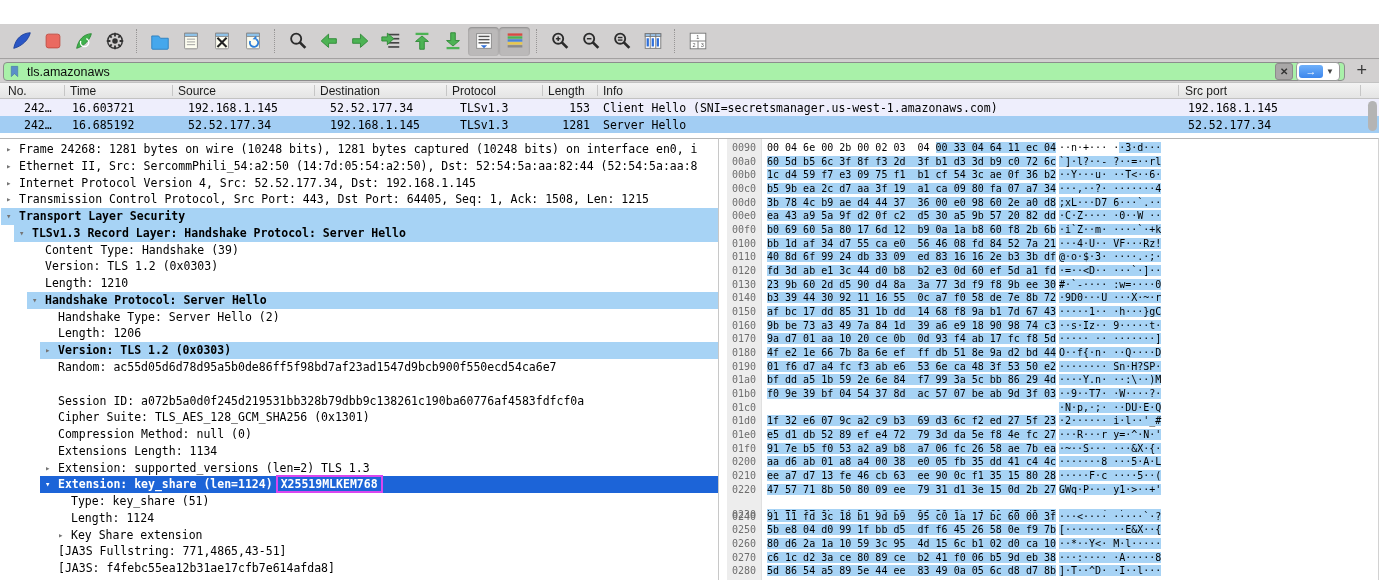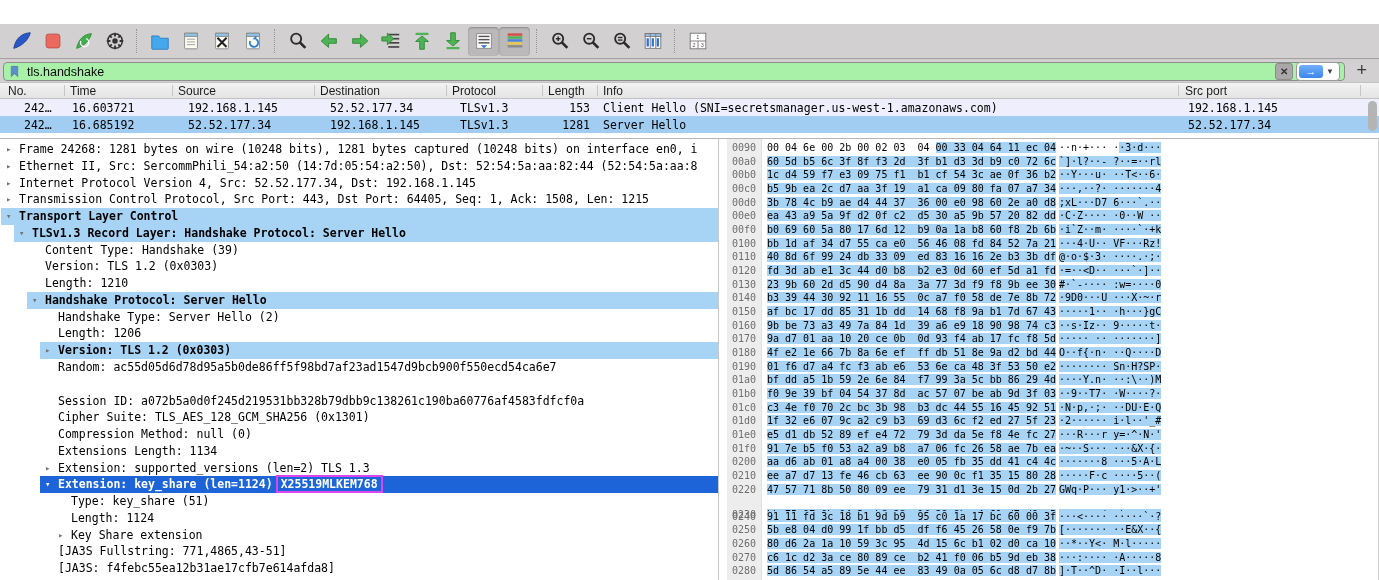--- a/index.html
+++ b/index.html
@@ -263,21 +263,21 @@
       </button>
     </div>
 
   <div class="filterbar">
     <div class="fwrap">
       <span class="fbook">
         <svg viewBox="0 0 24 24" width="13" height="13">
             <path d="M6 2.5 h12 v19 l-6 -5.5 -6 5.5 Z" fill="#5b8fc9" stroke="#41709f"></path>
           </svg>
       </span>
-      <span class="ftext">tls.handshake</span>
+      <span class="ftext">tls.amazonaws</span>
       <span class="fclear">✕</span>
       <span class="fdrop">
         <span class="fapply">→</span>
         <span class="fcaret">▼</span>
       </span>
     </div>
     <span class="fplus">+</span>
   </div>
 
   <div class="plist">
@@ -337,21 +337,21 @@
         <span class="caret" style="left: 6px;">▸</span>
         <span class="ttext" style="left: 19px;">Internet Protocol Version 4, Src: 52.52.177.34, Dst: 192.168.1.145</span>
       </div>
       <div class="trow" style="top: 52.31px;">
         <span class="caret" style="left: 6px;">▸</span>
         <span class="ttext" style="left: 19px;">Transmission Control Protocol, Src Port: 443, Dst Port: 64405, Seq: 1, Ack: 1508, Len: 1215</span>
       </div>
       <div class="trow hlf" style="top: 69.08px;">
         <span class="band" style="left: 1px;"></span>
         <span class="caret" style="left: 6px;">▾</span>
-        <span class="ttext" style="left: 19px;">Transport Layer Control</span>
+        <span class="ttext" style="left: 19px;">Transport Layer Security</span>
       </div>
       <div class="trow hlf" style="top: 85.85px;">
         <span class="band" style="left: 14px;"></span>
         <span class="caret" style="left: 19px;">▾</span>
         <span class="ttext" style="left: 32px;">TLSv1.3 Record Layer: Handshake Protocol: Server Hello</span>
       </div>
       <div class="trow" style="top: 102.62px;">
         <span class="ttext" style="left: 45px;">Content Type: Handshake (39)</span>
       </div>
       <div class="trow" style="top: 119.39px;">
@@ -434,21 +434,21 @@
         <div class="hrow" style="top: 124.94px;"><span class="hoff">0120</span><span class="hbytes"><i class="hl">fd 3d ab e1 3c 44 d0 b8  b2 e3 0d 60 ef 5d a1 fd</i></span><span class="hascii"><i class="hl">·=··&lt;D·· ···`·]··</i></span></div>
         <div class="hrow" style="top: 138.6px;"><span class="hoff">0130</span><span class="hbytes"><i class="hl">23 9b 60 2d d5 90 d4 8a  3a 77 3d f9 f8 9b ee 30</i></span><span class="hascii"><i class="hl">#·`-···· :w=····0</i></span></div>
         <div class="hrow" style="top: 152.26px;"><span class="hoff">0140</span><span class="hbytes"><i class="hl">b3 39 44 30 92 11 16 55  0c a7 f0 58 de 7e 8b 72</i></span><span class="hascii"><i class="hl">·9D0···U ···X·~·r</i></span></div>
         <div class="hrow" style="top: 165.92px;"><span class="hoff">0150</span><span class="hbytes"><i class="hl">af bc 17 dd 85 31 1b dd  14 68 f8 9a b1 7d 67 43</i></span><span class="hascii"><i class="hl">·····1·· ·h···}gC</i></span></div>
         <div class="hrow" style="top: 179.58px;"><span class="hoff">0160</span><span class="hbytes"><i class="hl">9b be 73 a3 49 7a 84 1d  39 a6 e9 18 90 98 74 c3</i></span><span class="hascii"><i class="hl">··s·Iz·· 9·····t·</i></span></div>
         <div class="hrow" style="top: 193.24px;"><span class="hoff">0170</span><span class="hbytes"><i class="hl">9a d7 01 aa 10 20 ce 0b  0d 93 f4 ab 17 fc f8 5d</i></span><span class="hascii"><i class="hl">····· ·· ·······]</i></span></div>
         <div class="hrow" style="top: 206.9px;"><span class="hoff">0180</span><span class="hbytes"><i class="hl">4f e2 1e 66 7b 8a 6e ef  ff db 51 8e 9a d2 bd 44</i></span><span class="hascii"><i class="hl">O··f{·n· ··Q····D</i></span></div>
         <div class="hrow" style="top: 220.56px;"><span class="hoff">0190</span><span class="hbytes"><i class="hl">01 f6 d7 a4 fc f3 ab e6  53 6e ca 48 3f 53 50 e2</i></span><span class="hascii"><i class="hl">········ Sn·H?SP·</i></span></div>
         <div class="hrow" style="top: 234.22px;"><span class="hoff">01a0</span><span class="hbytes"><i class="hl">bf dd a5 1b 59 2e 6e 84  f7 99 3a 5c bb 86 29 4d</i></span><span class="hascii"><i class="hl">····Y.n· ··:\··)M</i></span></div>
         <div class="hrow" style="top: 247.88px;"><span class="hoff">01b0</span><span class="hbytes"><i class="hl">f0 9e 39 bf 04 54 37 8d  ac 57 07 be ab 9d 3f 03</i></span><span class="hascii"><i class="hl">··9··T7· ·W····?·</i></span></div>
-        <div class="hrow" style="top: 261.54px;"><span class="hoff">01c0</span><span class="hbytes"><i class="hl">c3 4e f0 70 2c bc 3b 98  b3 dc 44 55 16 45 92 51</i></span><span class="hascii"><i class="hl">·N·p,·;· ··DU·E·Q</i></span></div>
+        <div class="hrow" style="top: 261.54px;"><span class="hoff">01c0</span><span class="hascii"><i class="hl">·N·p,·;· ··DU·E·Q</i></span></div>
         <div class="hrow" style="top: 275.2px;"><span class="hoff">01d0</span><span class="hbytes"><i class="hl">1f 32 e6 07 9c a2 c9 b3  69 d3 6c f2 ed 27 5f 23</i></span><span class="hascii"><i class="hl">·2······ i·l··'_#</i></span></div>
         <div class="hrow" style="top: 288.86px;"><span class="hoff">01e0</span><span class="hbytes"><i class="hl">e5 d1 db 52 89 ef e4 72  79 3d da 5e f8 4e fc 27</i></span><span class="hascii"><i class="hl">···R···r y=·^·N·'</i></span></div>
         <div class="hrow" style="top: 302.52px;"><span class="hoff">01f0</span><span class="hbytes"><i class="hl">91 7e b5 f0 53 a2 a9 b8  a7 06 fc 26 58 ae 7b ea</i></span><span class="hascii"><i class="hl">·~··S··· ···&amp;X·{·</i></span></div>
         <div class="hrow" style="top: 316.18px;"><span class="hoff">0200</span><span class="hbytes"><i class="hl">aa d6 ab 01 a8 a4 00 38  e0 05 fb 35 dd 41 c4 4c</i></span><span class="hascii"><i class="hl">·······8 ···5·A·L</i></span></div>
         <div class="hrow" style="top: 329.84px;"><span class="hoff">0210</span><span class="hbytes"><i class="hl">ee a7 d7 13 fe 46 cb 63  ee 90 0c f1 35 15 80 28</i></span><span class="hascii"><i class="hl">·····F·c ····5··(</i></span></div>
         <div class="hrow" style="top: 343.5px;"><span class="hoff">0220</span><span class="hbytes"><i class="hl">47 57 71 8b 50 80 09 ee  79 31 d1 3e 15 0d 2b 27</i></span><span class="hascii"><i class="hl">GWq·P··· y1·&gt;··+'</i></span></div>
         <div class="hrow" style="top: 357.16px; margin-top: 12px;"><span class="hoff">0230</span><span class="hbytes"><i class="hl">bb 75 07 0b 04 3a b8 28  1f 29 9b e4 61 d7 d9 c5</i></span><span class="hascii"><i class="hl">·u···:·( ·)··a···</i></span></div>
         <div class="hrow" style="top: 370.82px;"><span class="hoff">0240</span><span class="hbytes"><i class="hl">91 11 fd 3c 18 b1 9d b9  95 c0 1a 17 bc 60 00 3f</i></span><span class="hascii"><i class="hl">···&lt;···· ·····`·?</i></span></div>
         <div class="hrow" style="top: 384.48px;"><span class="hoff">0250</span><span class="hbytes"><i class="hl">5b e8 04 d0 99 1f bb d5  df f6 45 26 58 0e f9 7b</i></span><span class="hascii"><i class="hl">[······· ··E&amp;X··{</i></span></div>
         <div class="hrow" style="top: 398.14px;"><span class="hoff">0260</span><span class="hbytes"><i class="hl">80 d6 2a 1a 10 59 3c 95  4d 15 6c b1 02 d0 ca 10</i></span><span class="hascii"><i class="hl">··*··Y&lt;· M·l·····</i></span></div>

